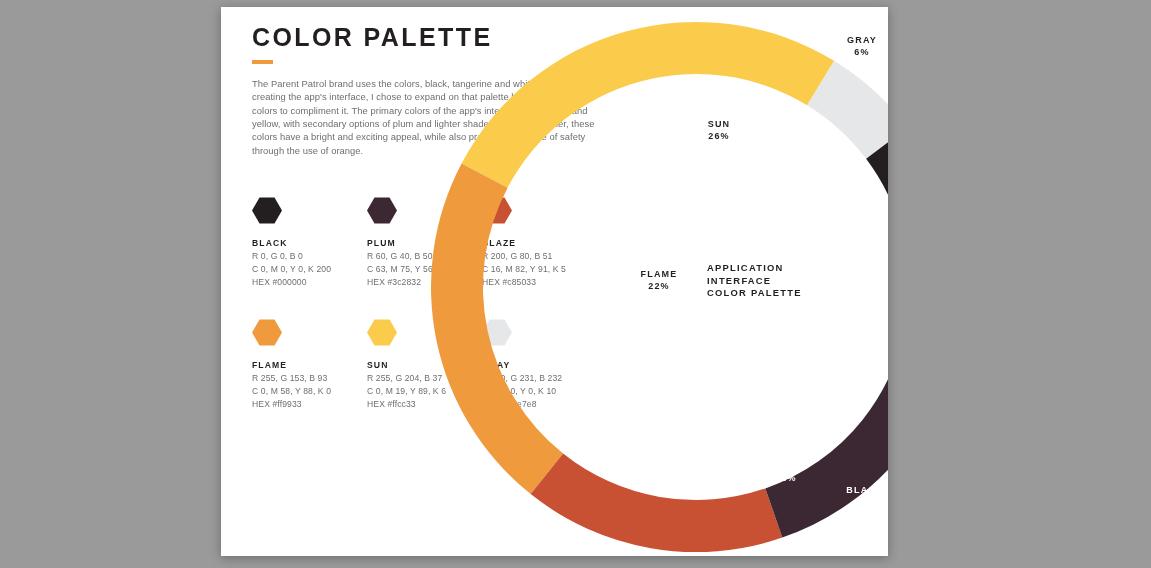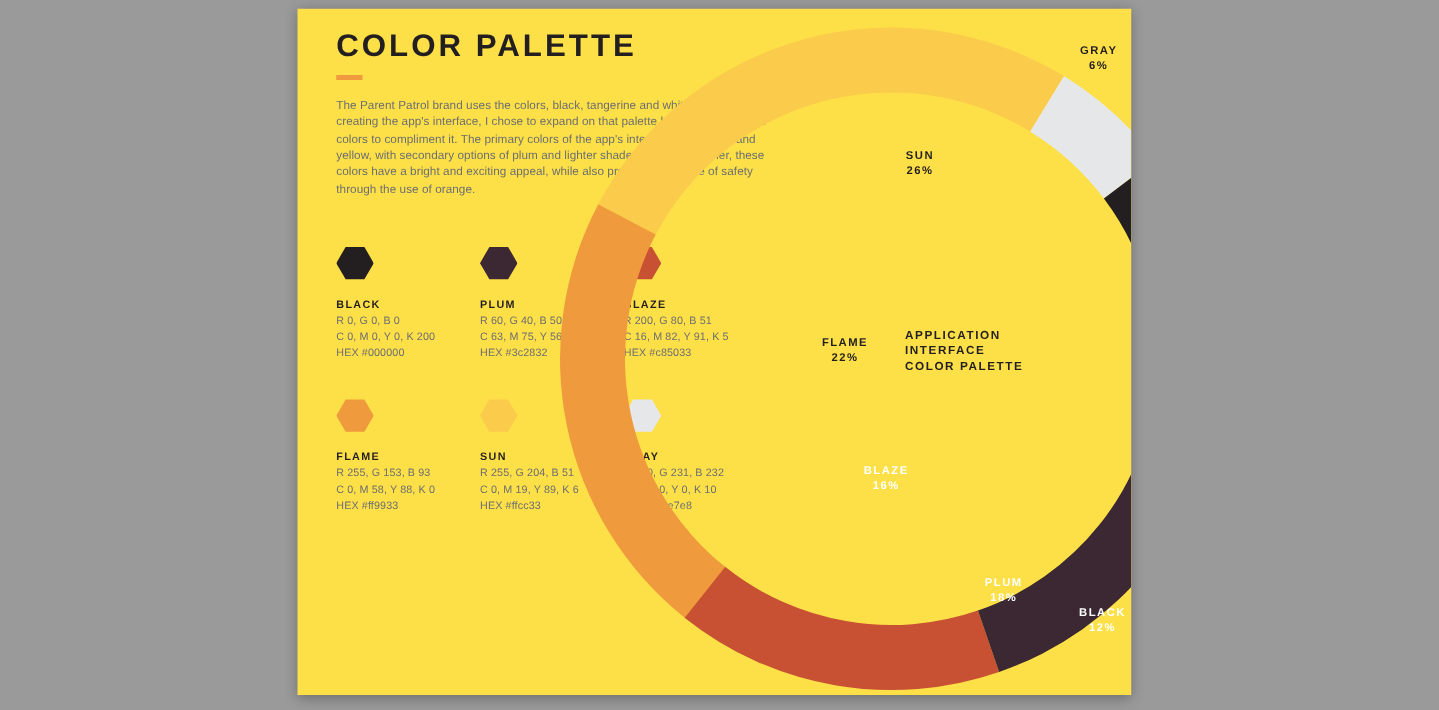--- a/index.html
+++ b/index.html
@@ -19,25 +19,25 @@
   
   #page-bg {
     position: absolute;
     inset: 0;
     background: #9a9a9a;
   }
 
   
   #card {
     position: absolute;
-    left: 238px;
+    left: 221px;
     top: 7px;
     width: 667px;
     height: 549px;
-    background: #fde047;
+    background: #ffffff;
     overflow: hidden;
     box-shadow: 0 2px 10px rgba(0,0,0,0.30);
   }
 
   
   #headline {
     position: absolute;
     left: 31px;
     top: 16px;
     font-size: 25px;
@@ -180,21 +180,21 @@
       <div class="swatch-cell">
         <div class="hexagon" style="background: rgb(239, 154, 61);"></div>
         <div class="swatch-name">FLAME</div>
         <div class="swatch-line">R 255, G 153, B 93</div>
         <div class="swatch-line">C 0, M 58, Y 88, K 0</div>
         <div class="swatch-line">HEX #ff9933</div>
       </div>
       <div class="swatch-cell">
         <div class="hexagon" style="background: rgb(251, 203, 75);"></div>
         <div class="swatch-name">SUN</div>
-        <div class="swatch-line">R 255, G 204, B 51</div>
+        <div class="swatch-line">R 255, G 204, B 37</div>
         <div class="swatch-line">C 0, M 19, Y 89, K 6</div>
         <div class="swatch-line">HEX #ffcc33</div>
       </div>
       <div class="swatch-cell">
         <div class="hexagon" style="background: rgb(230, 231, 232);"></div>
         <div class="swatch-name">GRAY</div>
         <div class="swatch-line">R 230, G 231, B 232</div>
         <div class="swatch-line">C 0, M 0, Y 0, K 10</div>
         <div class="swatch-line">HEX #e6e7e8</div>
       </div>

